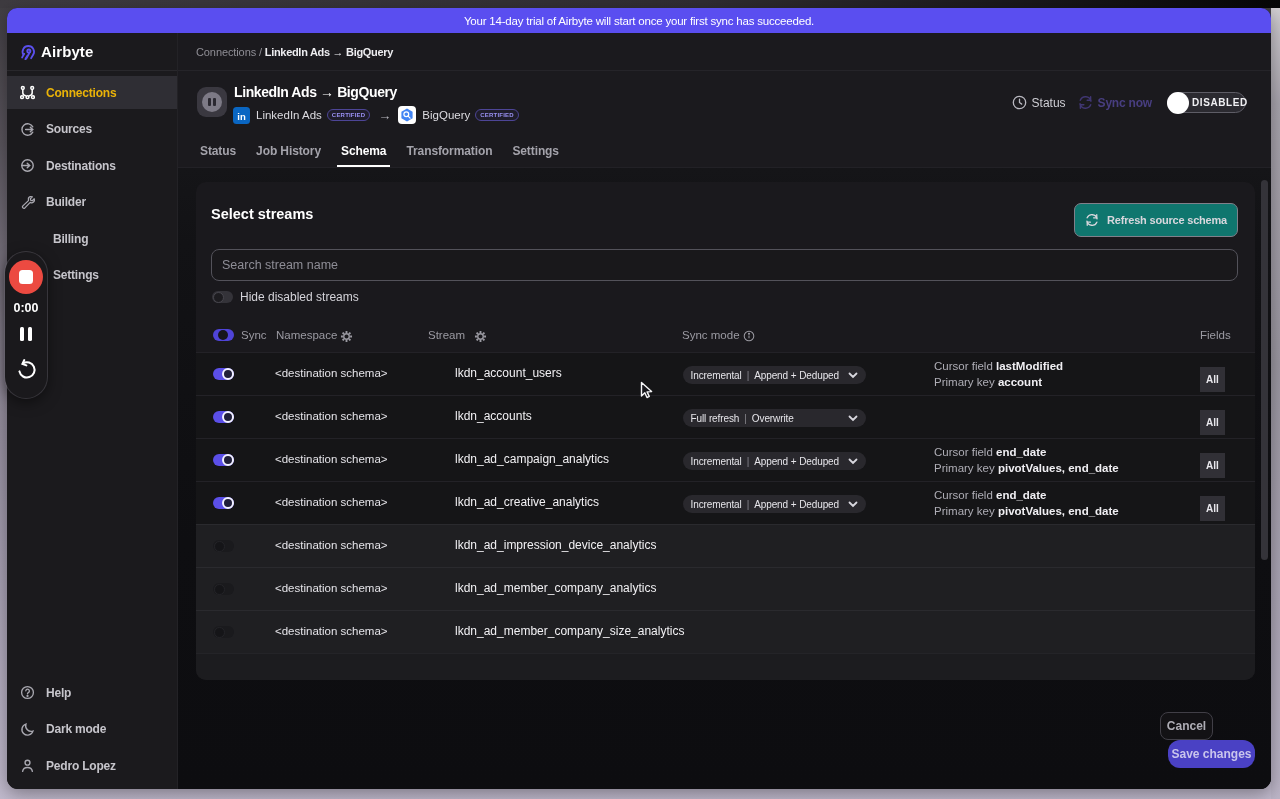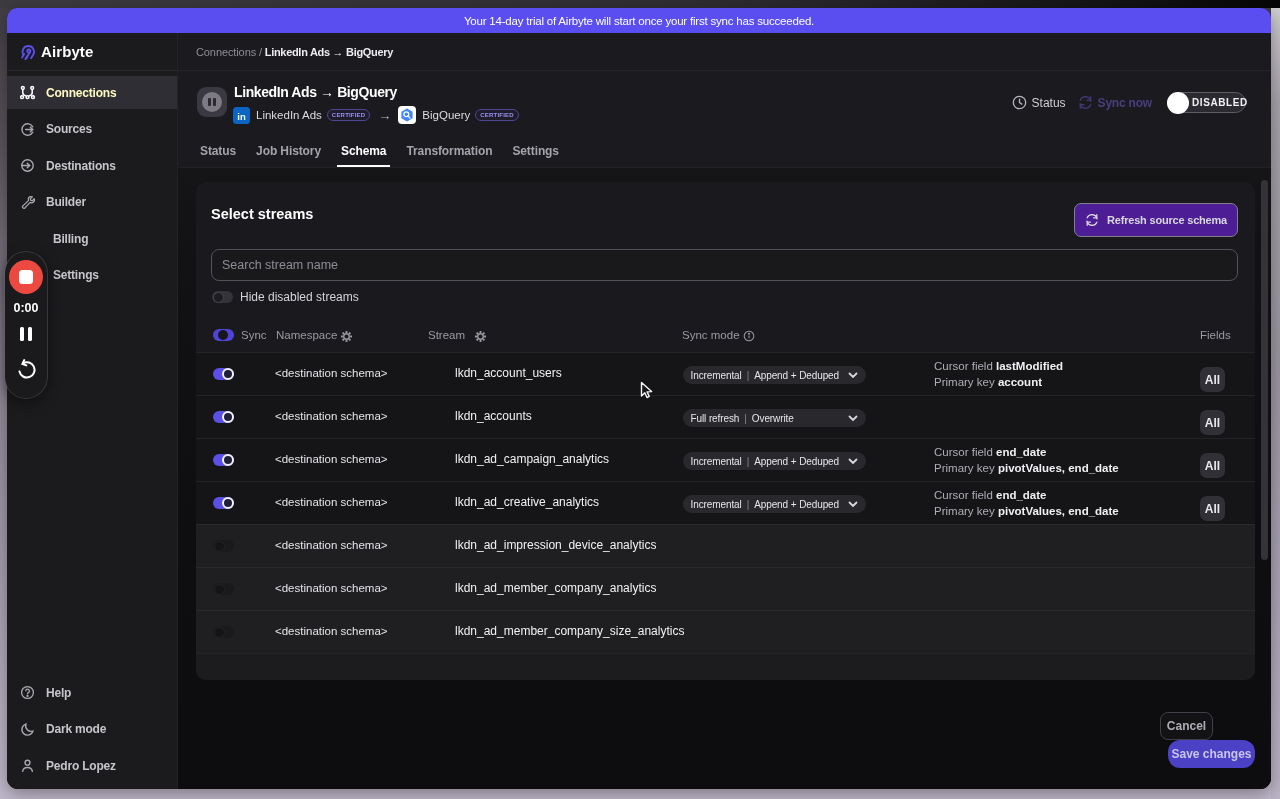--- a/index.html
+++ b/index.html
@@ -45,21 +45,21 @@
   height:28px; display:flex; align-items:center; padding:0 8px 0 9px;
   border-bottom:1px solid #29282c; justify-content:space-between;
 }
 .ws-row .ws { color:#e7e6ea; font-size:11.5px; }
 .nav { padding-top:5px; }
 .nav-item {
   height:33px; margin-bottom:3.5px; display:flex; align-items:center; padding-left:13px;
   color:#c6c5cb; font-size:12px; font-weight:700; letter-spacing:-0.2px;
 }
 .nav-item .nic { width:15px; height:15px; margin-right:11px; flex:none; }
-.nav-item.active { background:#2f2e34; color:#fef9c3; }
+.nav-item.active { background:#2f2e34; color:#eab308; }
 .side-bottom { position:absolute; left:0; bottom:7px; width:100%; }
 
 .main { flex:1; position:relative; background:#121214; min-width:0; }
 .crumbbar {
   height:38px; background:#1b1a1e; display:flex; align-items:center; padding-left:18px;
   font-size:11px; color:#8f8e95; letter-spacing:-0.1px;
   border-bottom:1px solid #252429;
 }
 .crumbbar b { color:#ededf0; font-weight:700; }
 .header { height:64px; background:#1b1a1e; position:relative; }
@@ -107,21 +107,21 @@
 }
 .content { position:absolute; left:0; top:135px; right:0; bottom:0; background:linear-gradient(180deg,#151518 0%,#121215 12%,#0e0e11 60%,#0d0d10 100%); }
 .card {
   position:absolute; left:18px; top:14px; width:1059px; height:498px;
   background:#1a191d; border-radius:10px;
 }
 .card h2 { position:absolute; left:15px; top:24px; color:#fff; font-size:14.5px; font-weight:700; }
 .refreshbtn {
   position:absolute; right:17px; top:21px; height:27px; border:1px solid #80808a; border-radius:7px;
   display:flex; align-items:center; padding:16px 10px; color:#d8d7dd; font-size:11px; font-weight:600; letter-spacing:-0.2px;
-  background:#4c1d95;
+  background:#0f766e;
 }
 .searchbox {
   position:absolute; left:15px; top:67px; width:1027px; height:32px;
   border:1px solid #53525a; border-radius:8px; display:flex; align-items:center; padding-left:10px;
   color:#8e8d96; font-size:12.5px; background:#19181b;
 }
 .hiderow { position:absolute; left:16px; top:108px; display:flex; align-items:center; }
 .hiderow .lbl { color:#d4d3d9; font-size:12px; margin-left:7px; }
 .tgl { width:21px; height:12px; border-radius:6px; position:relative; }
 .tgl-off { background:#343339; }
@@ -142,22 +142,22 @@
 .row .st { position:absolute; left:232px; top:13px; color:#f2f1f4; font-size:12px;padding-left:27px; }
 .pill {
   position:absolute; left:487px; top:13px; width:183px; height:18px; border-radius:9px; background:#29282d;
   display:flex; align-items:center; color:#e6e5ea; font-size:10px; font-weight:400; padding:0 7.5px; letter-spacing:-0.1px;
 }
 .pill .sep { color:#85848c; margin:0 5px; font-weight:400; }
 .pill svg { position:absolute; right:8px; top:5.5px; }
 .curinfo { position:absolute; left:738px; top:5px; font-size:11.5px; color:#aeadb5; line-height:16px; }
 .curinfo b { color:#f0eff3; font-weight:700;text-align:center; }
 .allpill {
-  position:absolute; left:1004px; top:14px; width:25px; height:25px; border-radius:7px;
-  background:#313036; color:#e8e7ec; font-size:12px; font-weight:600;
+  position:absolute; left:1004px; top:14px; width:25px; height:25px; border-radius:0;
+  background:#313036; color:#e8e7ec; font-size:10px; font-weight:600;
   display:flex; align-items:center; justify-content:center;
 }
 .cardfoot { position:absolute; left:0; bottom:0; height:27px; width:100%; background:#1c1c1f; border-top:1px solid #242428; border-radius:0 0 10px 10px; }
 .scrollthumb { position:absolute; right:3px; top:12px; width:7px; height:380px; border-radius:4px; background:#343339; }
 .footbtns { position:absolute; top:544px; right:16px; display:flex;flex-direction:column; }
 .btn-cancel {
   width:53px; height:28px; border:1px solid #413f47; border-radius:8px; color:#aeadb5;
   font-size:12px; font-weight:700; display:flex; align-items:center; justify-content:center;
   background:#131215;
 }

